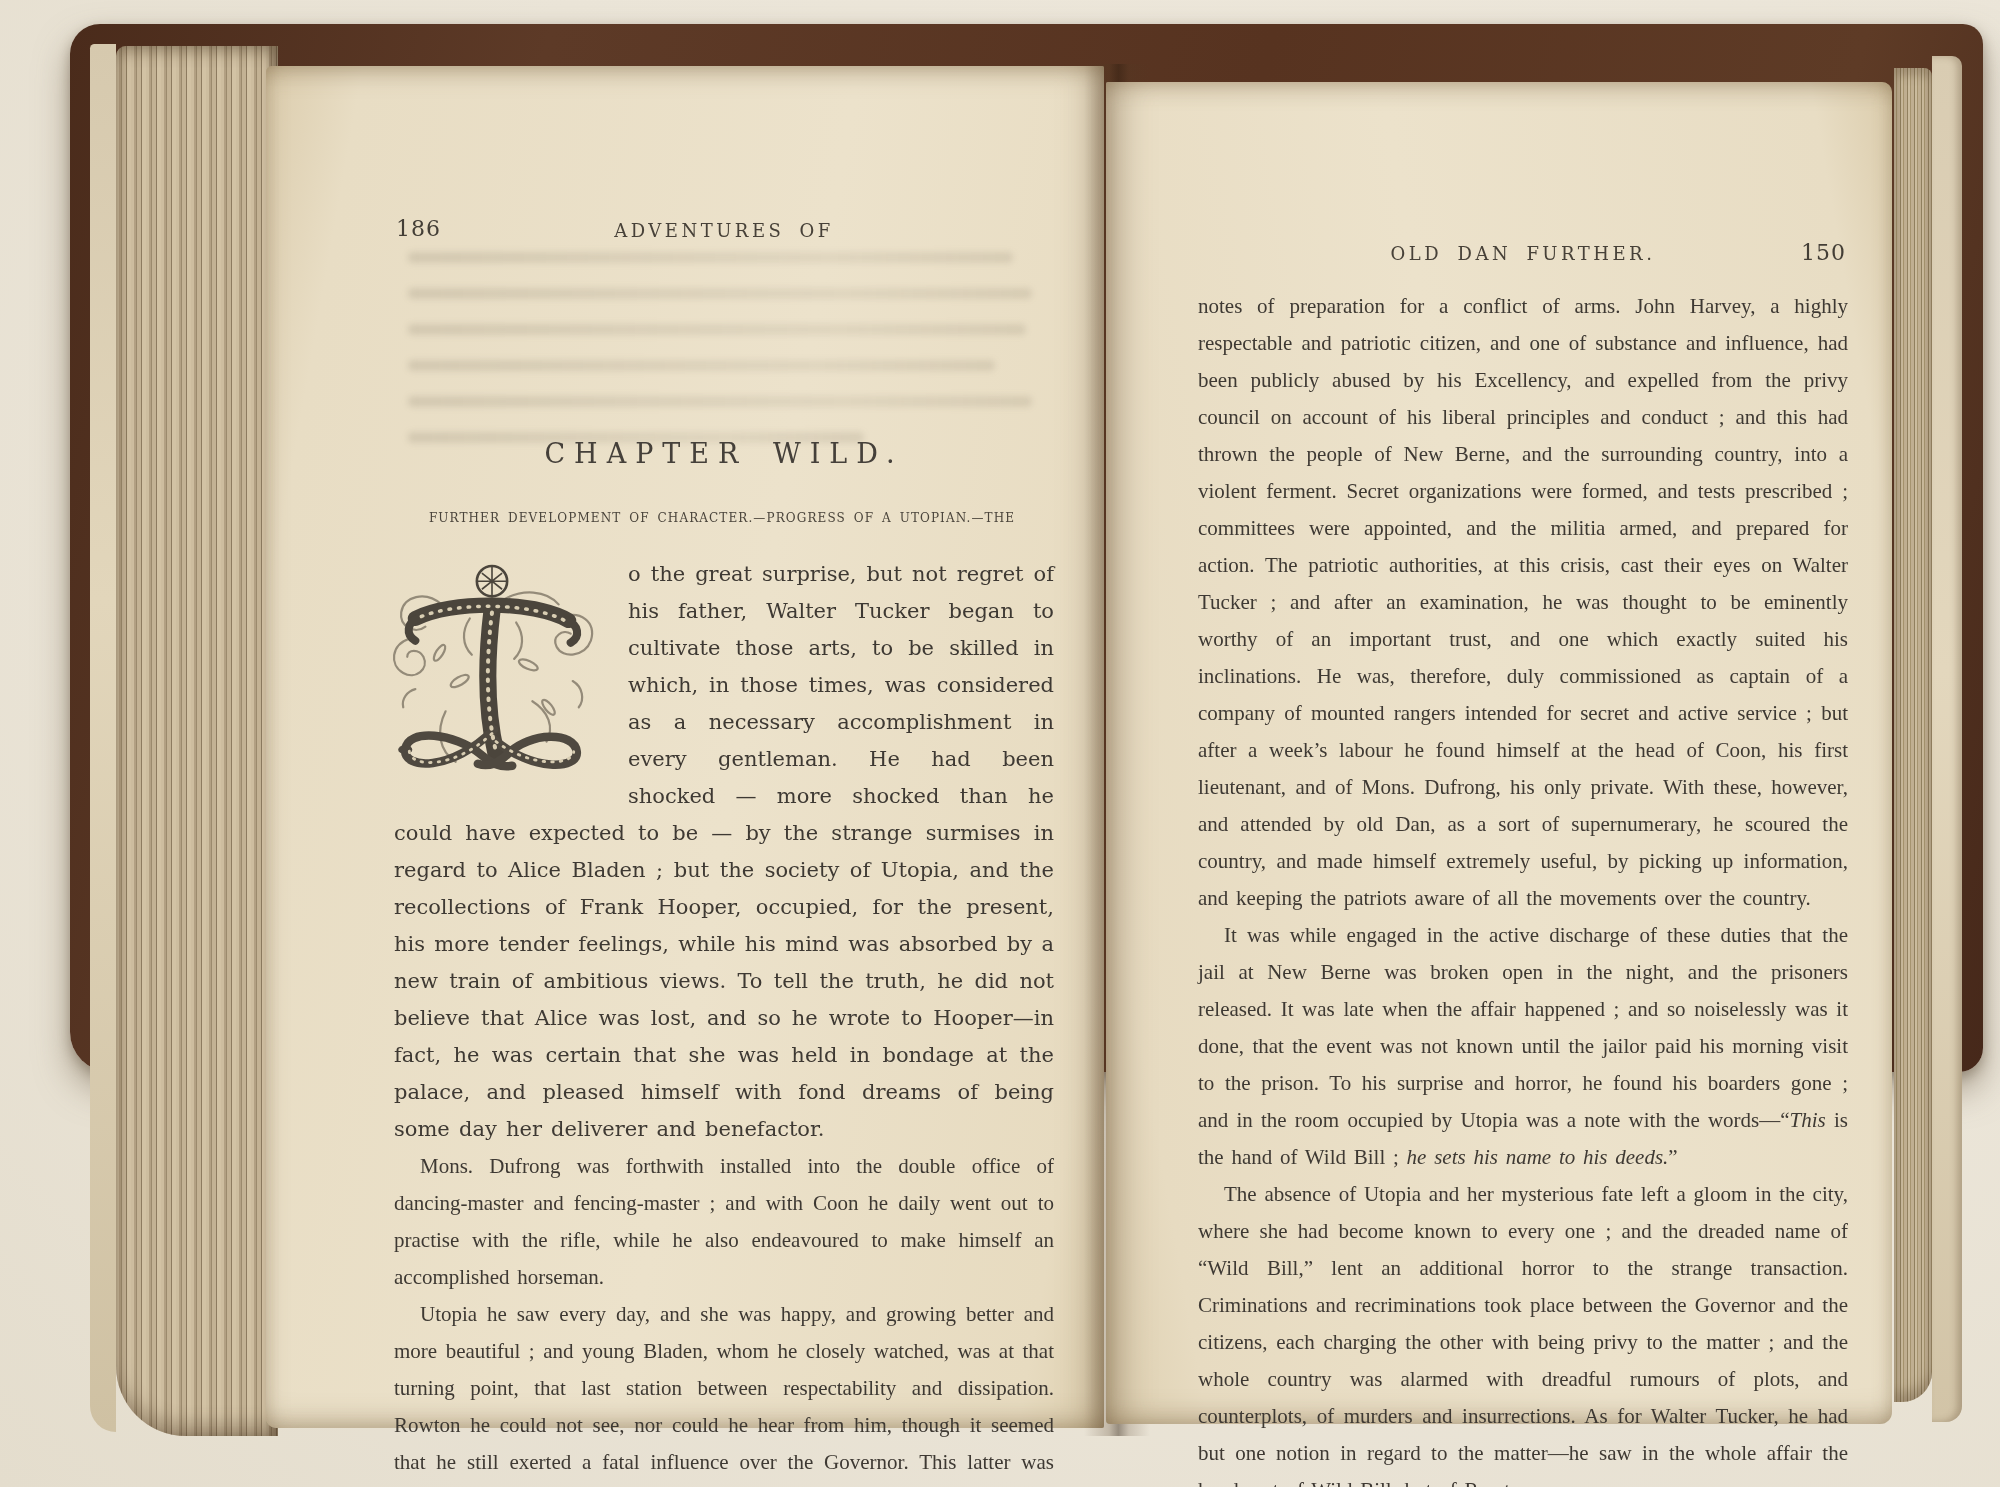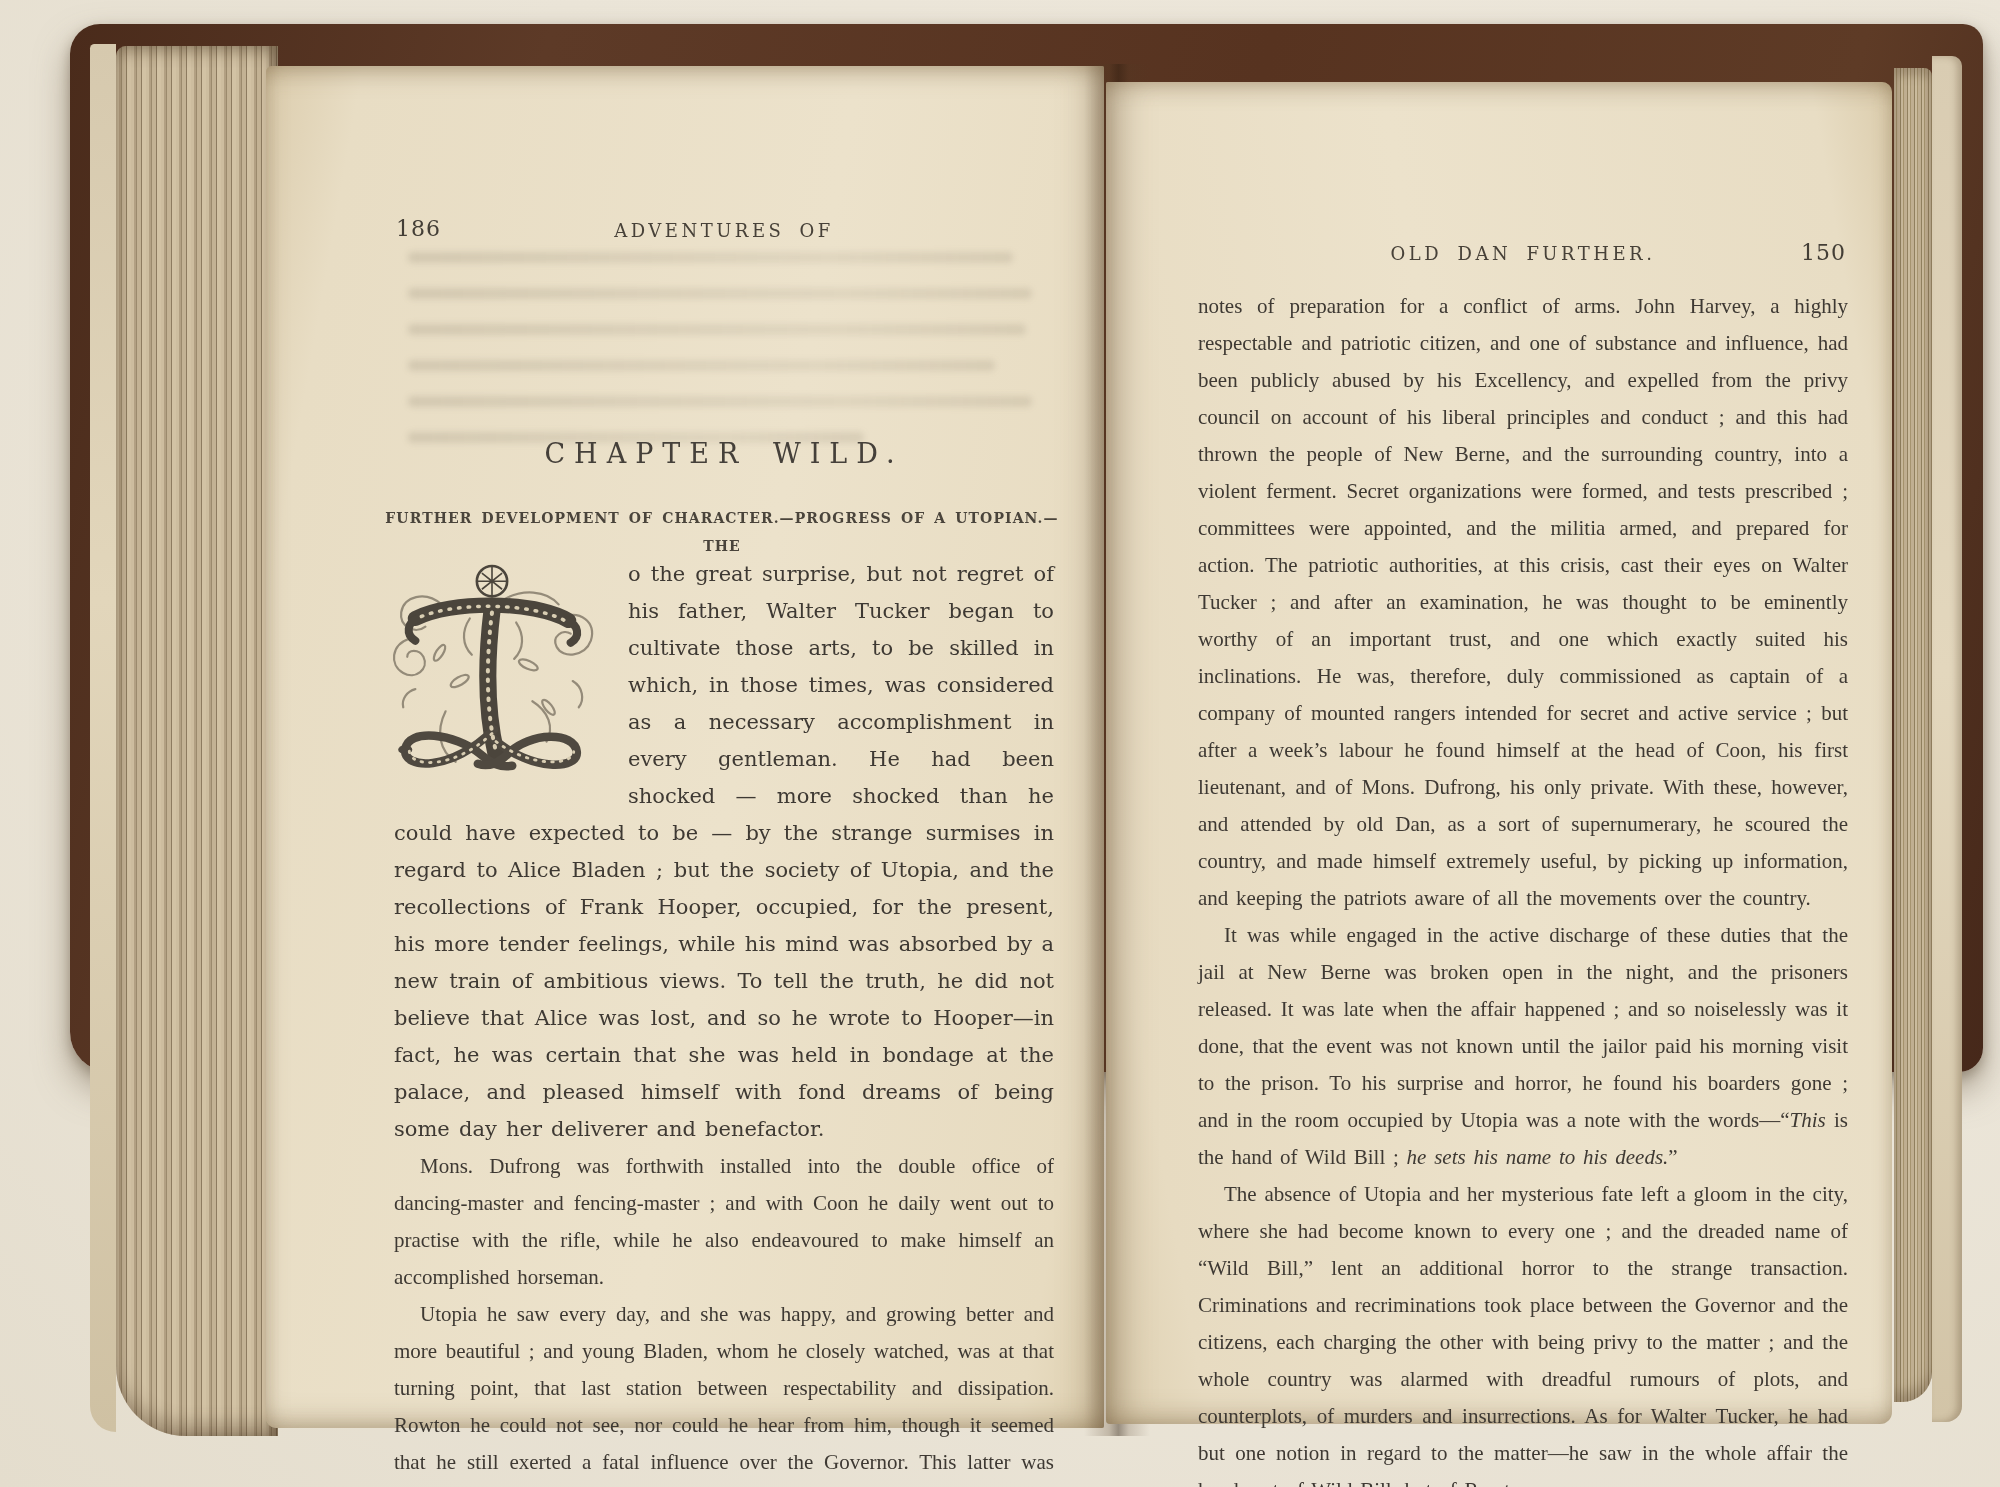--- a/index.html
+++ b/index.html
@@ -72,21 +72,21 @@
   .ph-number.right{top:158px;right:46px;}
   .ph-head{position:absolute;text-align:center;font-size:18px;letter-spacing:3.5px;word-spacing:6px;color:#474138;}
   .page-left .ph-head{top:154px;left:128px;right:50px;}
   .page-right .ph-head{top:161px;left:92px;right:44px;}
   .chapter-heading{
     position:absolute;top:372px;left:128px;right:50px;text-align:center;
     font-size:27px;letter-spacing:9px;word-spacing:8px;color:#45403a;
   }
   .chapter-subtitle{
     position:absolute;top:438px;left:104px;right:30px;text-align:center;
-    font-size:14px;font-weight:bold;letter-spacing:1.1px;word-spacing:3px;
+    font-size:12px;font-weight:normal;letter-spacing:1.1px;word-spacing:3px;
     line-height:28px;color:#4a443b;
   }
   .chapter-subtitle span{display:block;}
   .body{position:absolute;text-align:justify;font-size:21px;line-height:37px;word-spacing:2.5px;}
   .page-left  .body{top:490px;left:128px;right:50px;}
   .page-right .body{top:206px;left:92px;right:44px;}
   .para{margin:0;}
   .paras .para{text-indent:26px;font-family:Liberation Serif, serif;}
   .paras.flush-first .para:first-child{text-indent:0;}
   em{font-style:italic;}

